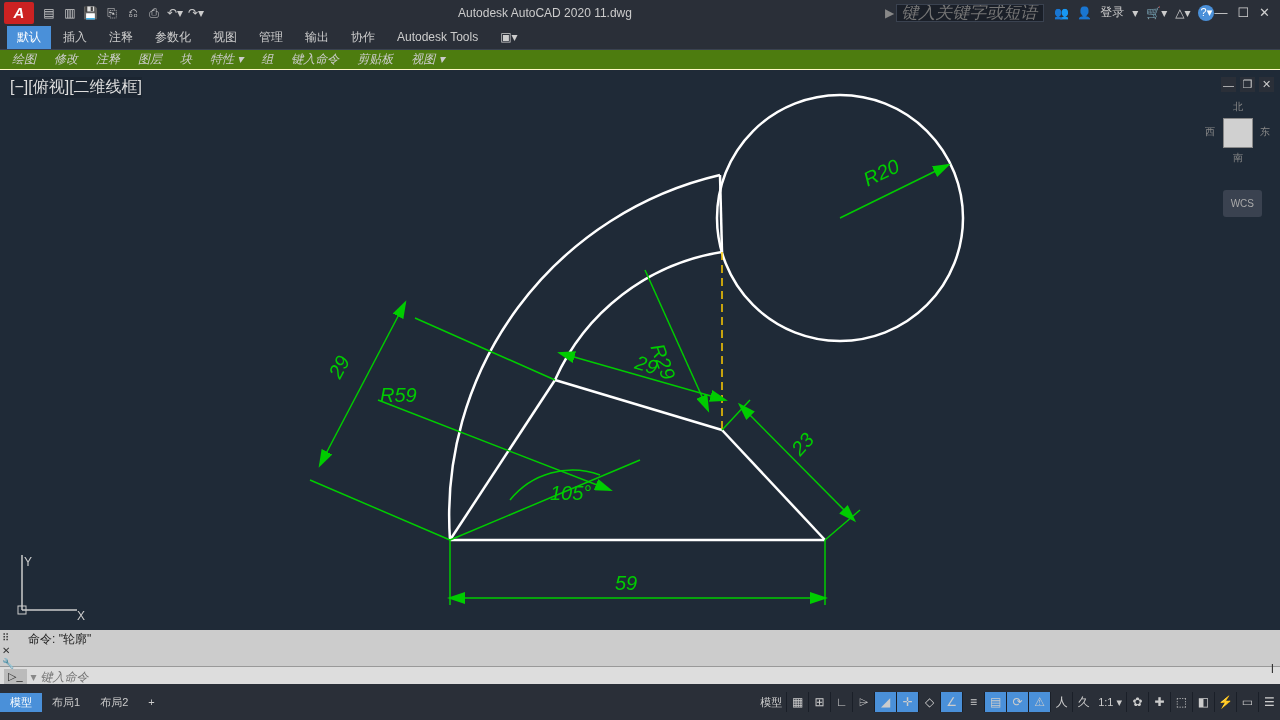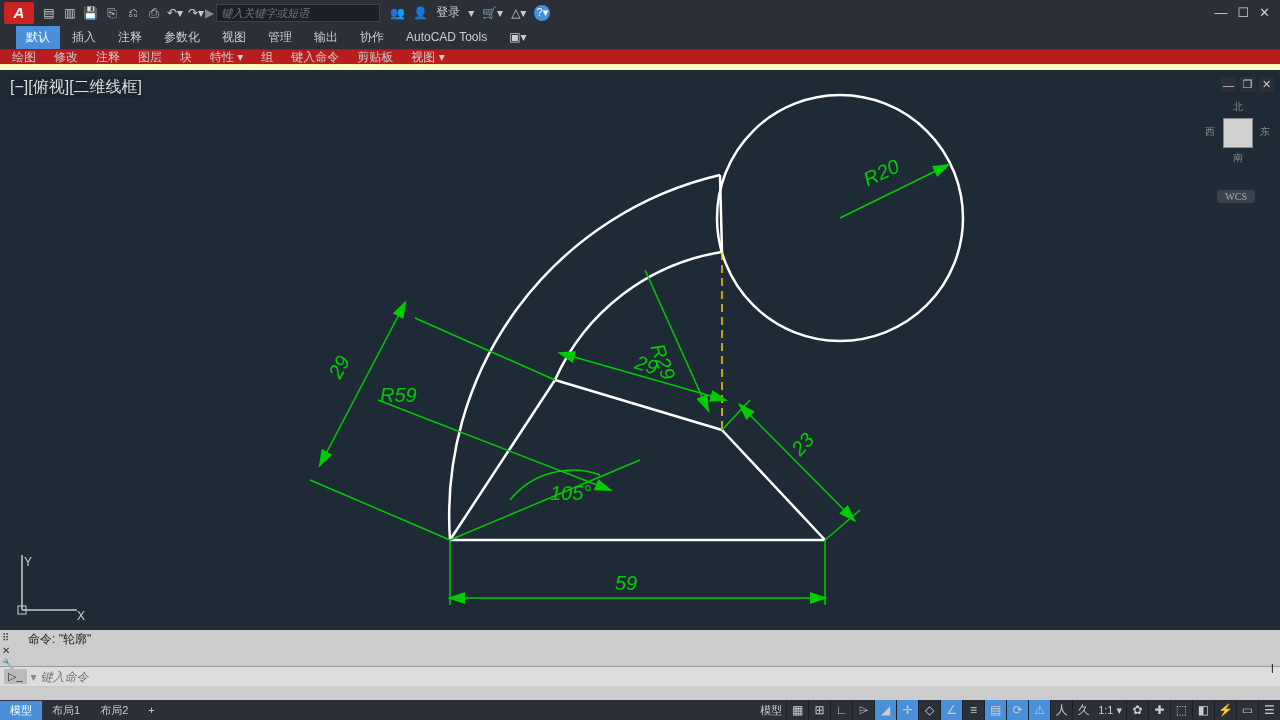--- a/index.html
+++ b/index.html
@@ -4,58 +4,58 @@
 <style>
 * { margin:0; padding:0; box-sizing:border-box; font-family:"Microsoft YaHei",Arial,sans-serif; }
 body { width:1280px; height:720px; background:#1f2a37; overflow:hidden; position:relative; color:#d0d0d0; font-size:12px; }
 
 
 .titlebar { height:25px; background:#2a2f38; display:flex; align-items:center; padding:0 4px; }
 .logo { width:30px; height:22px; background:#c22; color:#fff; font-weight:bold; font-size:15px; display:flex; align-items:center; justify-content:center; border-radius:2px; margin-right:6px; font-style:italic; }
 .qat { display:flex; gap:3px; align-items:center; }
 .qat .qbtn { width:18px; height:18px; display:flex; align-items:center; justify-content:center; cursor:pointer; color:#ccc; font-size:12px; }
 .titletext { flex:1; text-align:center; color:#ccc; font-size:12px; }
-.searchbox { background:#1a1f28; border:1px solid #3a4250; width:164px; height:18px; padding:0 4px; color:#888; font-size:11px; font-style:italic; }
+.searchbox { background:#1a1f28; border:1px solid #3a4250; width:148px; height:18px; padding:0 4px; color:#888; font-size:17px; font-style:italic; }
 .rightbtns { display:flex; gap:8px; align-items:center; margin-left:10px; }
 .rightbtns span { cursor:pointer; color:#ccc; }
 .wincontrols { margin-left:auto; display:flex; gap:10px; padding-right:6px; }
 .wincontrols span { cursor:pointer; font-size:13px; }
 
 
-.ribbon { height:25px; background:#2a2f38; display:flex; align-items:center; padding:0 16px; gap:2px; border-bottom:1px solid #3a4250; }
+.ribbon { height:25px; background:#2a2f38; display:flex; align-items:center; padding:0 7px; gap:2px; border-bottom:1px solid #3a4250; }
 .ribbon .tab { padding:3px 10px; color:#ccc; cursor:pointer; font-size:12px; }
 .ribbon .tab.active { background:#4a90d9; color:#fff; }
 
 
-.panels { height:20px; background:#b91c1c; display:flex; align-items:center; padding:0 4px; gap:2px; border-bottom:6px solid #fef9c3; }
+.panels { height:20px; background:#4d7c0f; display:flex; align-items:center; padding:0 4px; gap:2px; border-bottom:1px solid #fef9c3;font-style:italic; }
 .panels .ptab { padding:1px 8px; color:#ccc; font-size:12px; cursor:pointer; }
 
 
 .viewport { position:absolute; top:70px; left:0; right:0; bottom:90px; background:#1f2a37; }
 .vplabel { position:absolute; top:7px; left:10px; color:#ddd; font-size:16px; background:rgba(0,0,0,.1); }
 .vpcontrols { position:absolute; top:7px; right:6px; display:flex; gap:4px; }
 .vpcontrols span { width:15px; height:15px; background:#2a2f38; color:#ccc; display:flex; align-items:center; justify-content:center; font-size:11px; cursor:pointer; }
 .viewcube { position:absolute; top:30px; right:10px; width:65px; height:65px; }
 .viewcube .cube { width:30px; height:30px; background:#d0d0d0; position:absolute; top:18px; left:18px; border:1px solid #888; }
 .viewcube .dir { position:absolute; color:#888; font-size:10px; }
-.wcsbadge { position:absolute; top:120px; right:25px; background:#3a4250; color:#aaa; padding:1px 8px; font-size:10px; border-radius:3px;font-family:Liberation Serif, serif; }
+.wcsbadge { position:absolute; top:120px; right:18px; background:#3a4250; color:#aaa; padding:8px 8px; font-size:10px; border-radius:3px; }
 .ucs { position:absolute; bottom:15px; left:12px; }
 .ucs .yax { color:#ccc; font-size:12px; position:absolute; top:-60px; left:12px; }
 .ucs .xax { color:#ccc; font-size:12px; position:absolute; top:-6px; left:65px; }
 
 
 .cmdarea { position:absolute; bottom:20px; left:0; right:0; height:70px; background:#ccc; color:#222; font-family:Consolas,monospace; font-size:12px; }
 .cmdhistory { padding:2px 6px 0 28px; line-height:15px; height:36px; }
 .cmdinput { display:flex; align-items:center; background:#ddd; height:20px; border-top:1px solid #999; margin-top:0; padding-left:4px; }
 .cmdinput input { flex:1; background:transparent; border:none; outline:none; font-family:Consolas,monospace; font-size:12px; color:#666; font-style:italic; padding-left:4px; }
 .cmdside { position:absolute; left:2px; top:2px; display:flex; flex-direction:column; gap:2px; }
 .cmdside span { font-size:10px; cursor:pointer; color:#333; }
 
 
-.statusbar { position:absolute; bottom:0; left:0; right:0; height:20px; background:#2a2f38; display:flex; align-items:center; }
+.statusbar { position:absolute; bottom:0; left:0; right:0; height:36px; background:#2a2f38; display:flex; align-items:center; }
 .modeltabs { display:flex; align-items:center; height:100%; }
 .modeltabs .mtab { padding:2px 10px; color:#ccc; cursor:pointer; font-size:11px; }
 .modeltabs .mtab.active { background:#4a90d9; color:#fff; }
 .statusright { margin-left:auto; display:flex; align-items:center; height:100%; }
 .statusright .sbtn { width:22px; height:20px; display:flex; align-items:center; justify-content:center; color:#ccc; cursor:pointer; font-size:12px; border-left:1px solid #1a1f28; }
 .statusright .sbtn.active { background:#4a90d9; }
 .statusright .stxt { padding:0 4px; color:#ccc; font-size:11px; }
 svg text { font-size:20px; font-style:italic; fill:#0c0; }
 </style>
 </head>
@@ -66,20 +66,21 @@
   <div class="qat">
     <span class="qbtn">▤</span>
     <span class="qbtn">▥</span>
     <span class="qbtn">💾</span>
     <span class="qbtn">⎘</span>
     <span class="qbtn">⎌</span>
     <span class="qbtn">⎙</span>
     <span class="qbtn">↶▾</span>
     <span class="qbtn">↷▾</span>
   </div>
+  <div class="titletext">Autodesk AutoCAD 2020   11.dwg</div>
   <span style="color:#888;margin-right:2px">▶</span>
   <input class="searchbox" placeholder="键入关键字或短语" style="">
   <div class="rightbtns">
     <span>👥</span>
     <span style="color:#888">👤</span>
     <span>登录</span>
     <span>▾</span>
     <span>🛒▾</span>
     <span>△▾</span>
     <span style="background:#4a90d9;color:#fff;border-radius:50%;width:16px;height:16px;display:inline-flex;align-items:center;justify-content:center;font-size:11px">?▾</span>
@@ -93,21 +94,21 @@
 
 <div class="ribbon">
   <span class="tab active">默认</span>
   <span class="tab">插入</span>
   <span class="tab">注释</span>
   <span class="tab">参数化</span>
   <span class="tab">视图</span>
   <span class="tab">管理</span>
   <span class="tab">输出</span>
   <span class="tab">协作</span>
-  <span class="tab">AutoCAD Tools</span>
+  <span class="tab">Autodesk Tools</span>
   <span class="tab">▣▾</span>
 </div>
 
 <div class="panels">
   <span class="ptab">绘图</span>
   <span class="ptab">修改</span>
   <span class="ptab">注释</span>
   <span class="ptab">图层</span>
   <span class="ptab">块</span>
   <span class="ptab">特性 ▾</span>

